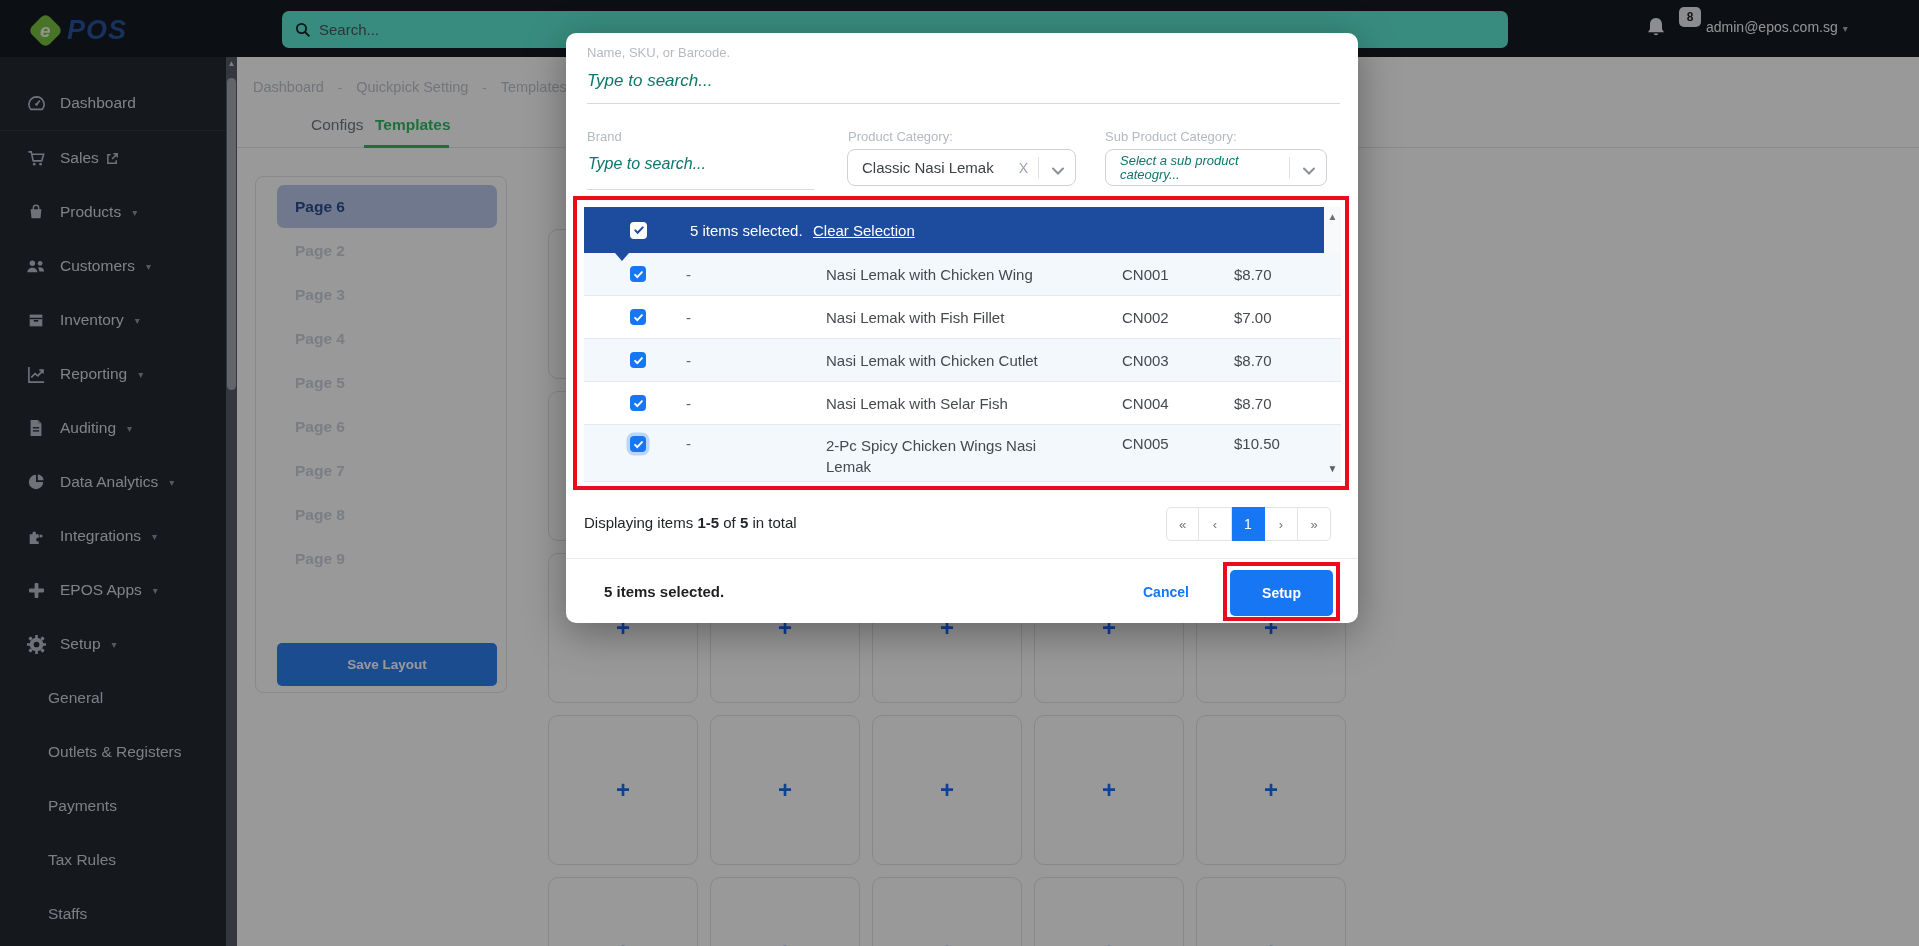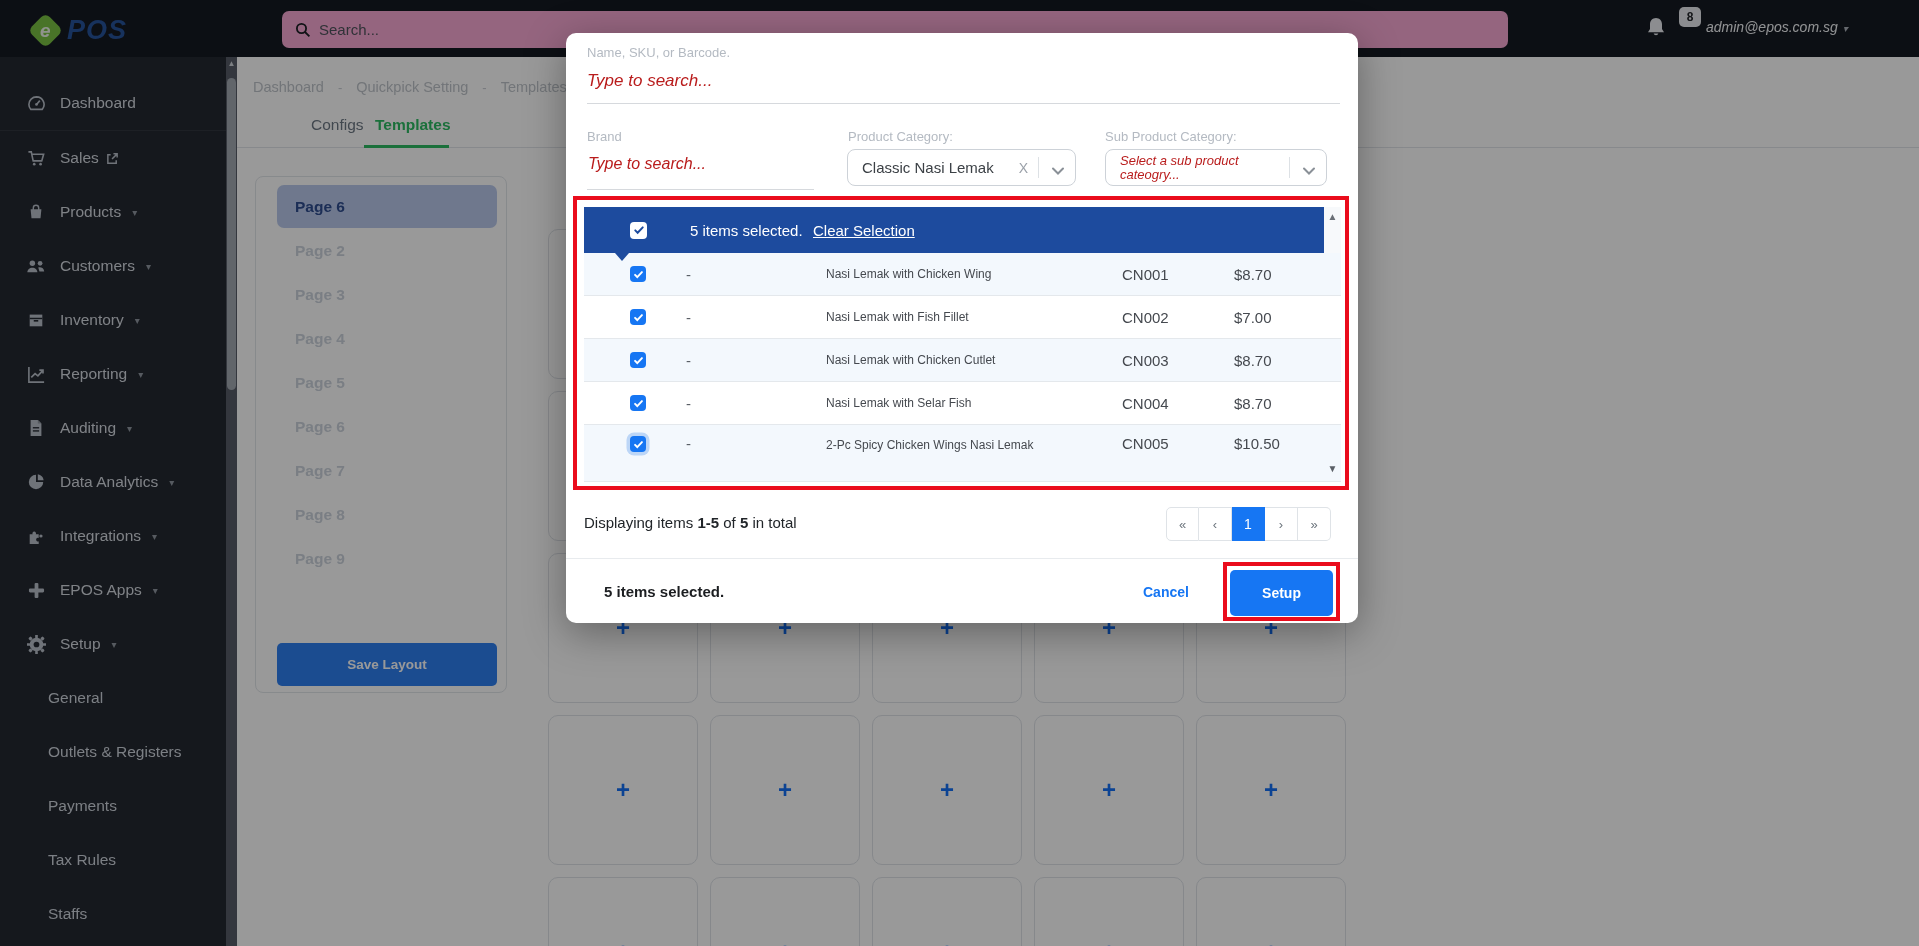--- a/index.html
+++ b/index.html
@@ -6,26 +6,26 @@
   html,body { width:1919px; height:946px; overflow:hidden; }
   body { font-family:"Liberation Sans", sans-serif; background:#fff; }
   #app { position:relative; width:1919px; height:946px; overflow:hidden; background:#fff; }
 
   
   .topbar { position:absolute; left:0; top:0; width:1919px; height:57px; background:#151922; z-index:1; }
   .logo { position:absolute; left:33px; top:15px; display:flex; align-items:center; }
   .logo-mark { width:25px; height:25px; background:#7ac143; border-radius:6px; transform:rotate(45deg); display:flex; align-items:center; justify-content:center; }
   .logo-mark span { transform:rotate(-45deg); color:#eef6ea; font-weight:bold; font-size:19px; font-style:italic; line-height:1; }
   .logo-text { margin-left:9px; color:#27549b; font-weight:bold; font-size:27px; letter-spacing:1px; font-style:italic; }
-  .searchbox { position:absolute; left:282px; top:11px; width:1226px; height:37px; background:#f9a8d4; border-radius:7px; display:flex; align-items:center; padding-left:13px; }
+  .searchbox { position:absolute; left:282px; top:11px; width:1226px; height:37px; background:#5eead4; border-radius:7px; display:flex; align-items:center; padding-left:13px; }
   .searchbox svg { margin-right:8px; }
   .search-ph { color:#4f545c; font-size:15px; }
   .bell { position:absolute; left:1645px; top:16px; }
   .badge { position:absolute; left:1679px; top:7px; min-width:22px; height:20px; background:#e8eaee; border-radius:5px; color:#23262b; font-size:12px; font-weight:bold; text-align:center; line-height:20px; padding:0 4px; }
-  .user { position:absolute; left:1706px; top:19px; color:#f2f4f6; font-size:14px;font-style:italic; }
+  .user { position:absolute; left:1706px; top:19px; color:#f2f4f6; font-size:14px; }
   .user .caret { color:#aab0b8; font-size:10px; margin-left:5px; }
 
   
   .sidebar { position:absolute; left:0; top:57px; width:226px; height:889px; background:#242831; padding-top:19px; z-index:1; }
   .side-item { height:54px; display:flex; align-items:center; padding-left:26px; color:#d4d9e0; font-size:15.5px; cursor:pointer; }
   .side-item .ic { width:20px; display:flex; justify-content:center; margin-right:14px; }
   .side-item .caret { color:#8f96a0; font-size:10px; margin-left:11px; }
   .side-item.indent { padding-left:48px; color:#ced4dc; }
   .side-sep { height:1px; background:#31363f; margin:0; }
   .ext-ic { margin-left:7px; display:flex; }
@@ -55,21 +55,21 @@
   
   .tile { position:absolute; width:150px; height:150px; border:1.5px solid #dfe3e8; border-radius:10px; display:flex; align-items:center; justify-content:center; background:#fff; cursor:pointer; }
   .tile span { color:#1570f5; font-size:24px; font-weight:bold; }
 
   
   .backdrop { position:absolute; left:0; top:0; width:1919px; height:946px; background:rgba(0,0,0,0.40); z-index:5; }
 
   
   .modal { position:absolute; left:566px; top:33px; width:792px; height:590px; background:#fff; border-radius:10px; box-shadow:0 10px 40px rgba(0,0,0,0.35); z-index:10; }
   .m-label { position:absolute; font-size:13px; color:#b4bac2; }
-  .m-placeholder { font-style:italic; color:#b91c1c; }
+  .m-placeholder { font-style:italic; color:#0f766e; }
   .m-input-line { position:absolute; border-bottom:1px solid #d6d9dd; }
   .name-input-text { position:absolute; left:21px; top:38px; font-size:17px; }
   .brand-input-text { position:absolute; left:22px; top:122px; font-size:16px; }
   .m-select { position:absolute; top:116px; height:37px; border:1px solid #cdd2d8; border-radius:8px; display:flex; align-items:center; }
   .pc-select { left:281px; width:229px; padding-left:14px; }
   .pc-value { font-size:15px; color:#3c4146; }
   .pc-x { position:absolute; right:47px; color:#9ba1a9; font-size:14px; cursor:pointer; }
   .sel-div { position:absolute; right:36px; top:7px; bottom:7px; width:1px; background:#dde1e5; }
   .sel-chev { position:absolute; right:10px; top:12px; }
   .sp-select { left:539px; width:222px; padding-left:14px; }
@@ -87,21 +87,21 @@
   .cbx { width:17px; height:17px; border-radius:4px; display:flex; align-items:center; justify-content:center; }
   .cbx.header-cbx { position:absolute; left:46px; background:#fff; }
   .cbx.row-cbx { position:absolute; left:46px; background:#1676f3; }
   .cbx.focus-ring { box-shadow:0 0 0 3.5px #bcd6f7; }
   .g-seltext { position:absolute; left:106px; color:#fff; font-size:15px; font-weight:500; }
   .g-clear { position:absolute; left:229px; color:#fff; font-size:15px; text-decoration:underline; cursor:pointer; }
   .g-notch { position:absolute; left:49px; top:220px; width:0; height:0; border-left:7px solid transparent; border-right:7px solid transparent; border-top:8px solid #1d4b9e; z-index:2; }
   .g-row { position:absolute; left:18px; width:757px; height:43px; border-bottom:1px solid #e4e8ec; background:#fff; }
   .g-row.tint { background:#f3f8fd; }
   .g-row .dash { position:absolute; left:102px; top:50%; transform:translateY(-50%); color:#5a5f66; font-size:15px; }
-  .g-row .pname { position:absolute; left:242px; top:50%; transform:translateY(-50%); width:240px; color:#45494f; font-size:12px; line-height:21px; }
+  .g-row .pname { position:absolute; left:242px; top:50%; transform:translateY(-50%); width:240px; color:#45494f; font-size:15px; line-height:21px; }
   .g-row .sku { position:absolute; left:538px; top:50%; transform:translateY(-50%); color:#45494f; font-size:15px; }
   .g-row .price { position:absolute; left:650px; top:50%; transform:translateY(-50%); color:#45494f; font-size:15px; }
   .g-row .cbx { top:50%; transform:translateY(-50%); width:16px; height:16px; }
   .g-row.tall { height:57px; }
   .g-row.tall .pname, .g-row.tall .sku, .g-row.tall .price, .g-row.tall .dash { top:10px; transform:none; }
   .g-row.tall .cbx { top:11px; transform:none; }
 
   .pager-text { position:absolute; left:18px; top:481px; font-size:15px; color:#212529; }
   .pager-text b { font-weight:bold; }
   .pagination { position:absolute; left:600px; top:474px; display:flex; }

